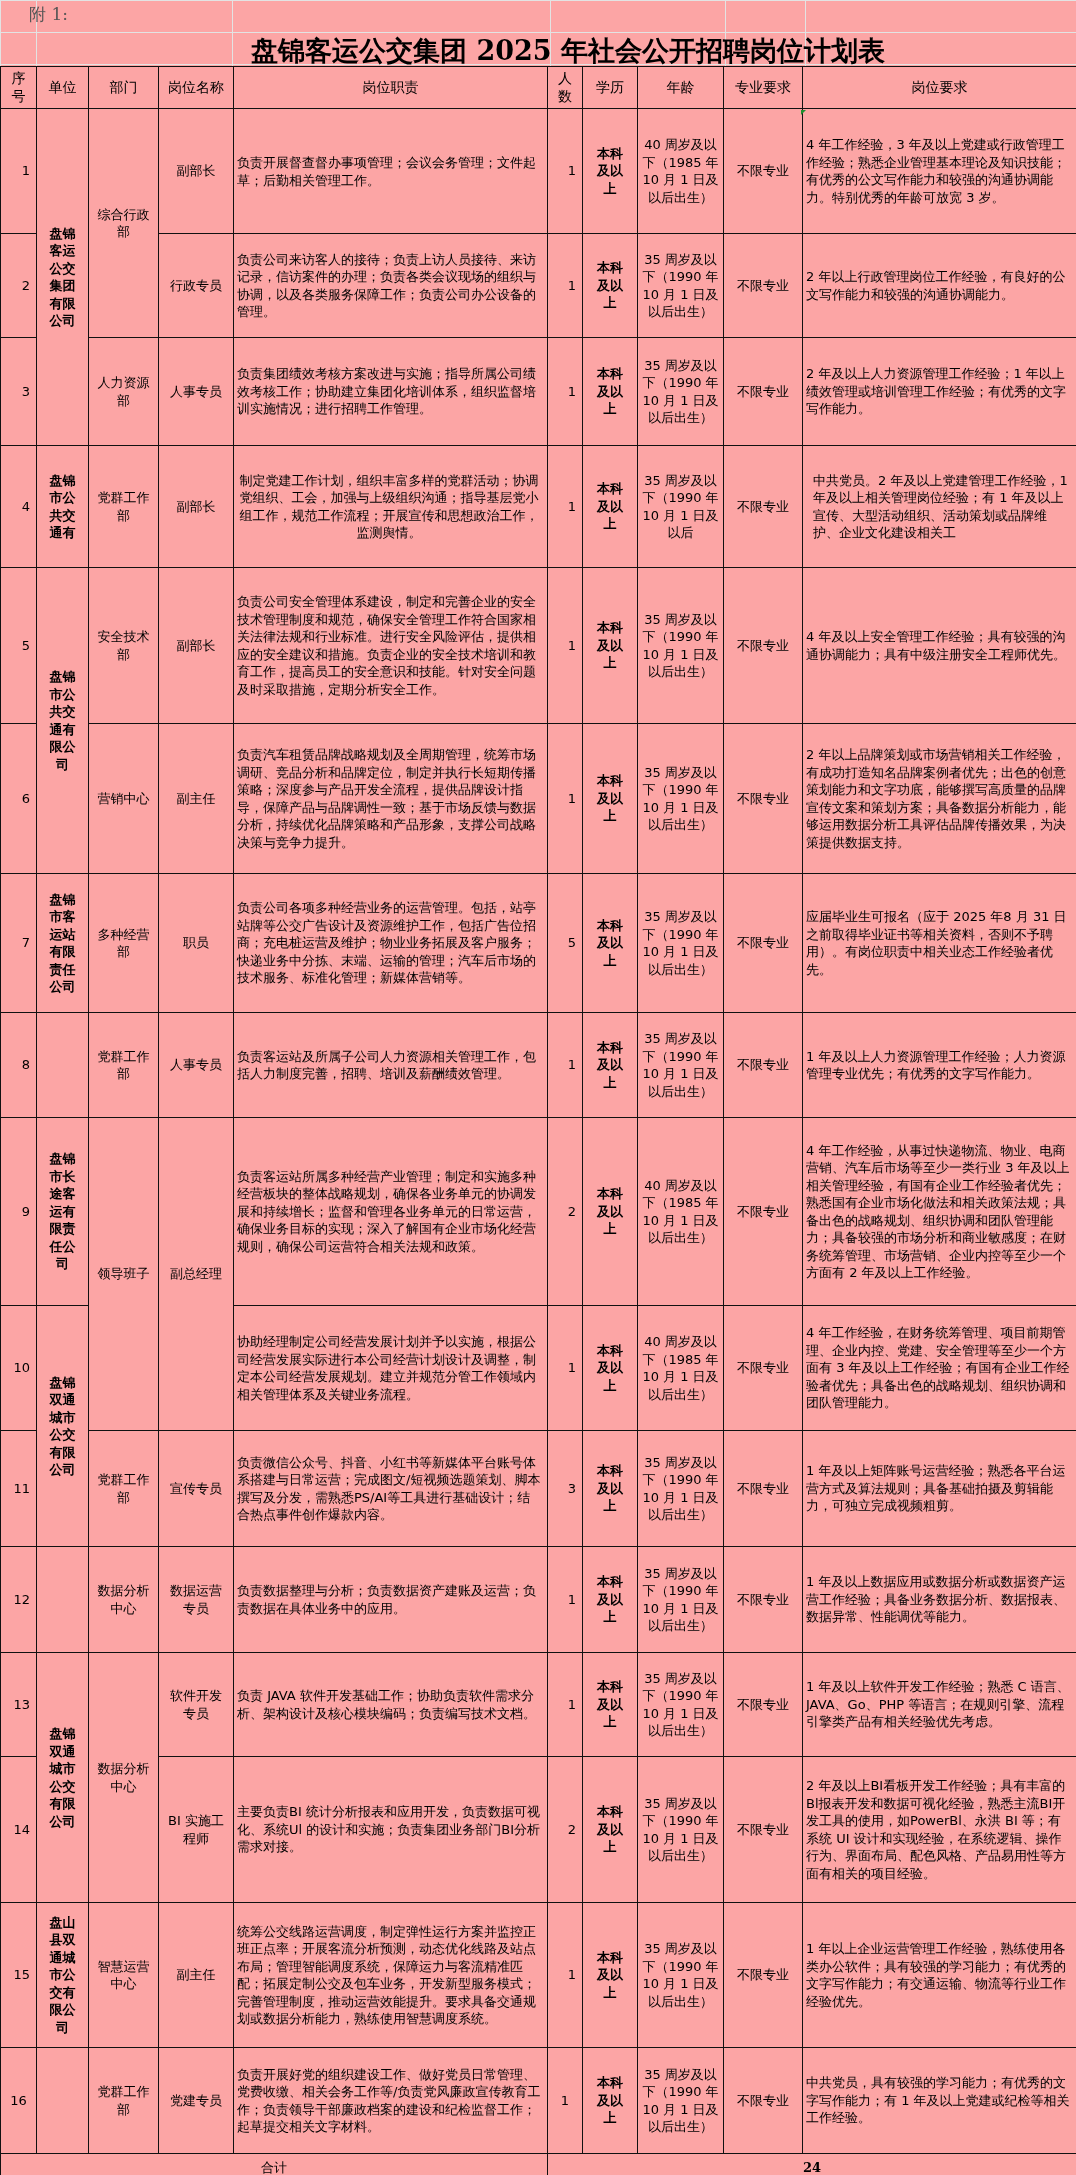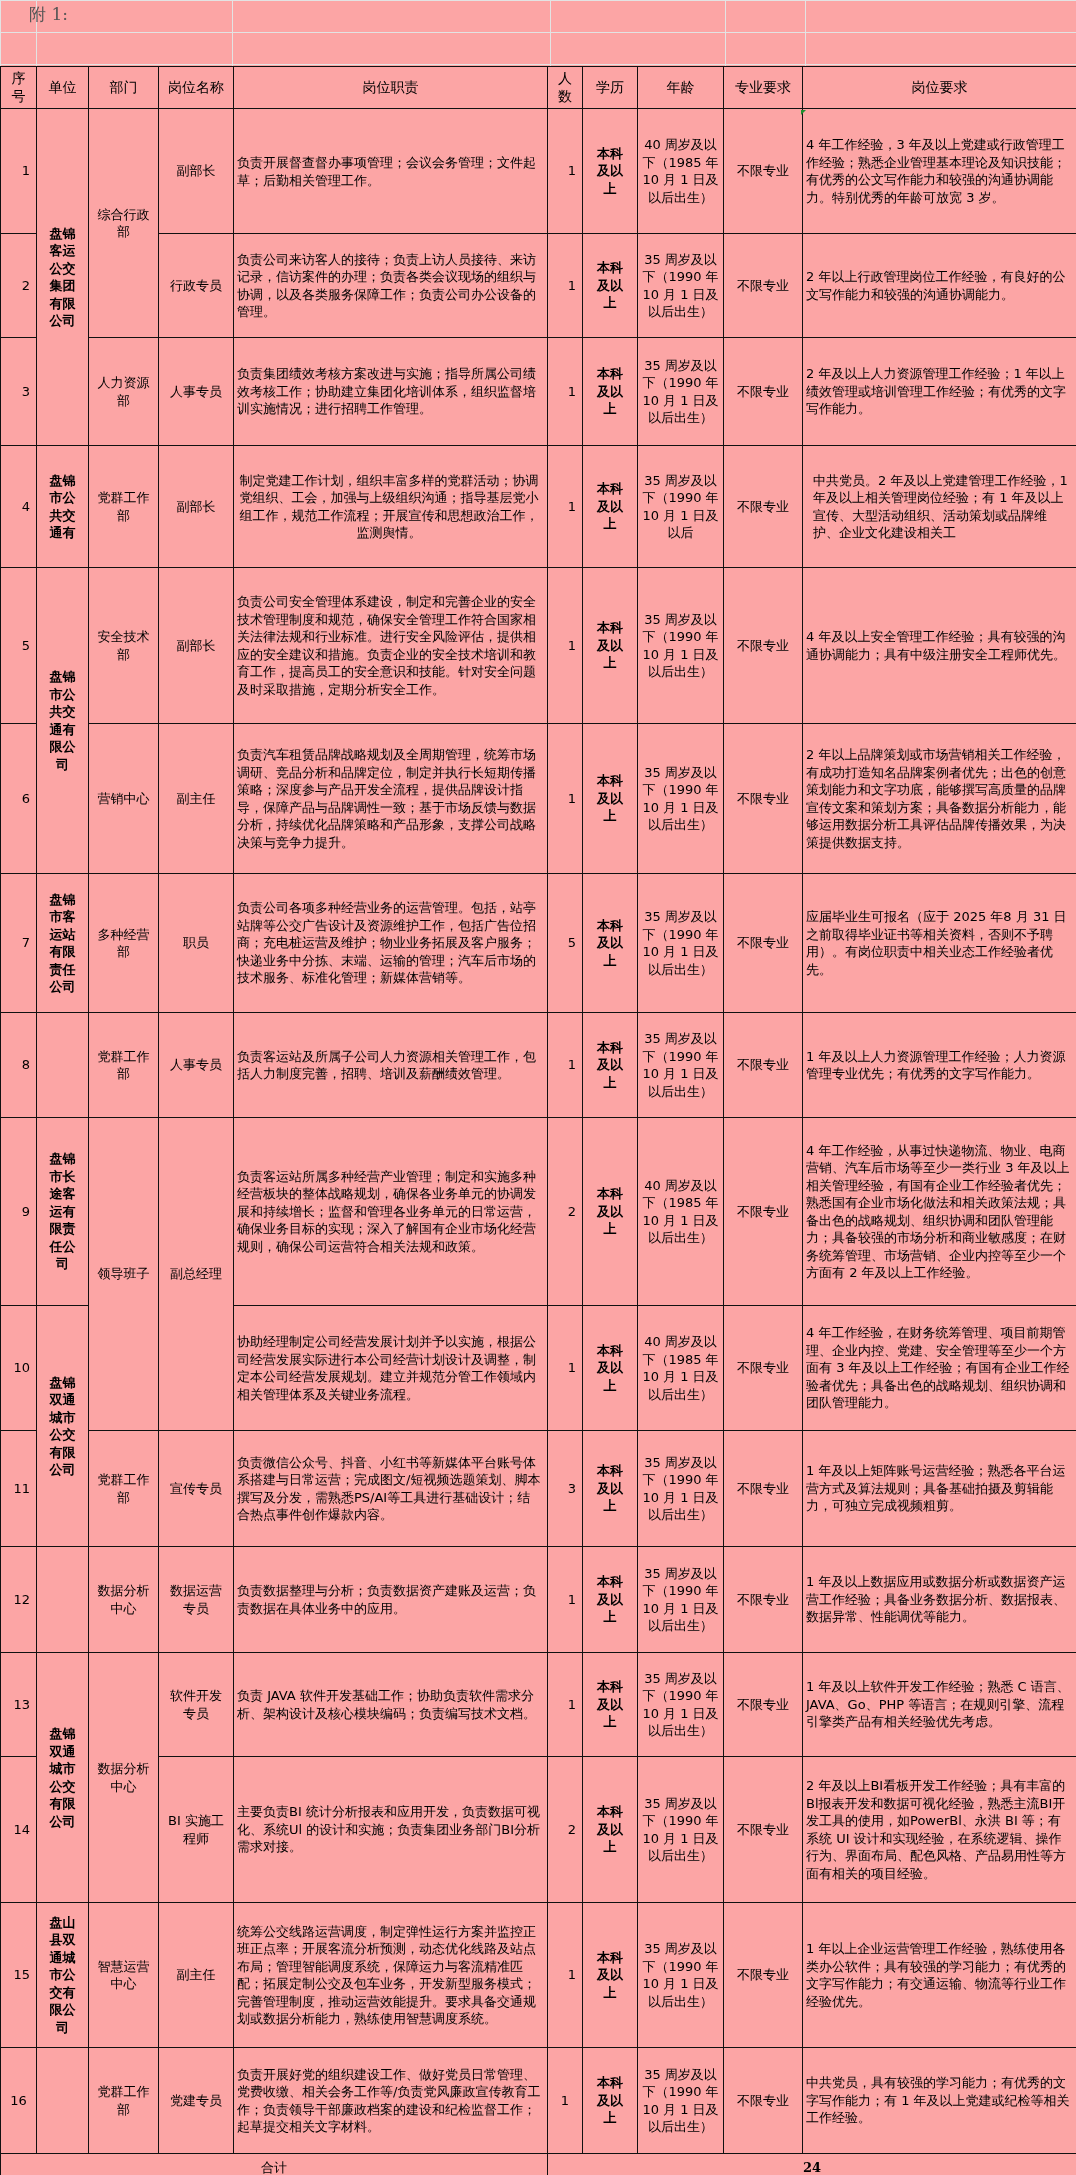--- a/index.html
+++ b/index.html
@@ -38,20 +38,21 @@
 
 <div class="sheet">
   <div class="grid-bg"></div>
   <div class="gl-v" style="left:36px"></div>
   <div class="gl-v" style="left:232px"></div>
   <div class="gl-v" style="left:550px"></div>
   <div class="gl-v" style="left:725px"></div>
   <div class="gl-v" style="left:805px"></div>
 
   <div class="appendix">附 1:</div>
+  <div class="title">盘锦客运公交集团 2025 年社会公开招聘岗位计划表</div>
 
   <table class="plan">
     <colgroup>
       <col style="width:36px">
         <col style="width:52px">
         <col style="width:70px">
         <col style="width:75px">
         <col style="width:314px">
       <col style="width:35px">
         <col style="width:55px">

